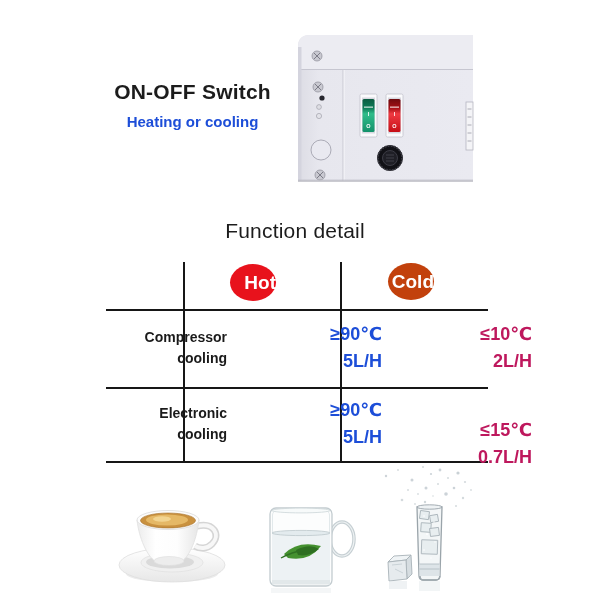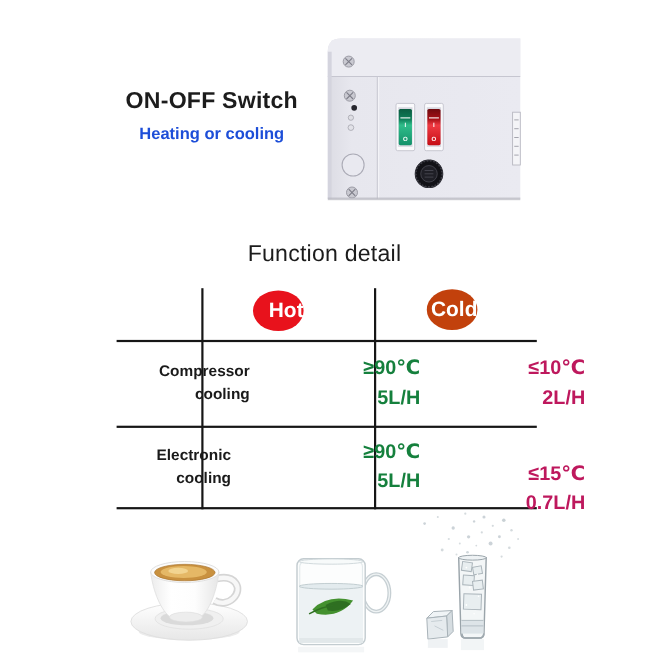--- a/index.html
+++ b/index.html
@@ -15,21 +15,21 @@
     font-size:15px; font-weight:bold; color:#1d4ed8; }
   .section-title { left:195px; top:219px; width:200px; text-align:center;
     font-size:21px; font-weight:normal; color:#1c1c1c; letter-spacing:.2px; }
   .tline { background:#161616; }
   .oval { border-radius:50%; display:flex; align-items:center; justify-content:flex-end;
     color:#ffffff; font-weight:bold; font-size:19px; }
   .cell { display:flex; flex-direction:column; align-items:flex-end;
     justify-content:center; text-align:center;margin-left:44px; }
   .cell-label { font-size:14px; font-weight:bold; color:#1a1a1a; line-height:21px; white-space:nowrap; }
   .cell-vals  { font-size:18px; font-weight:bold; line-height:27px; white-space:nowrap; }
-  .hot-text  { color:#15803d; }
+  .hot-text  { color:#1d4ed8; }
   .cold-text { color:#be185d; }
   svg { display:block; }
 </style>
 </head>
 <body>
 
 <div class="page">
 
   <div class="abs hero-title">ON-OFF Switch</div>
   <div class="abs hero-subtitle">Heating or cooling</div>
@@ -137,21 +137,21 @@
   </div>
   <div class="abs cell cell-vals hot-text" style="left:185px; top:311px; width:153px; height:74px;">
     <span>≥90℃</span>
     <span>5L/H</span>
   </div>
   <div class="abs cell cell-vals cold-text" style="left:342px; top:311px; width:146px; height:74px;">
     <span>≤10℃</span>
     <span>2L/H</span>
   </div>
 
-  <div class="abs cell cell-label" style="left:86px; top:389px; width:80px; height:70px;">
+  <div class="abs cell cell-label" style="left:103px; top:389px; width:80px; height:70px;">
     <span>Electronic</span>
     <span>cooling</span>
   </div>
   <div class="abs cell cell-vals hot-text" style="left:185px; top:389px; width:153px; height:70px;">
     <span>≥90℃</span>
     <span>5L/H</span>
   </div>
   <div class="abs cell cell-vals cold-text" style="left:342px; top:409px; width:146px; height:70px;">
     <span>≤15℃</span>
     <span>0.7L/H</span>

